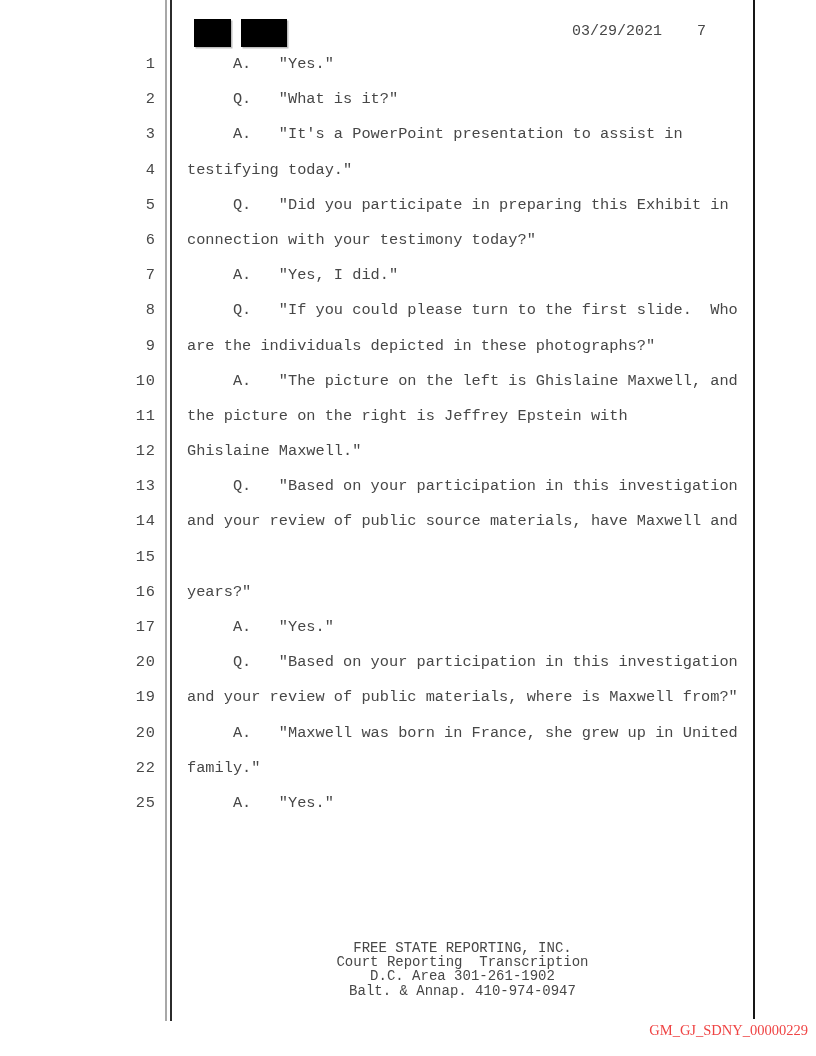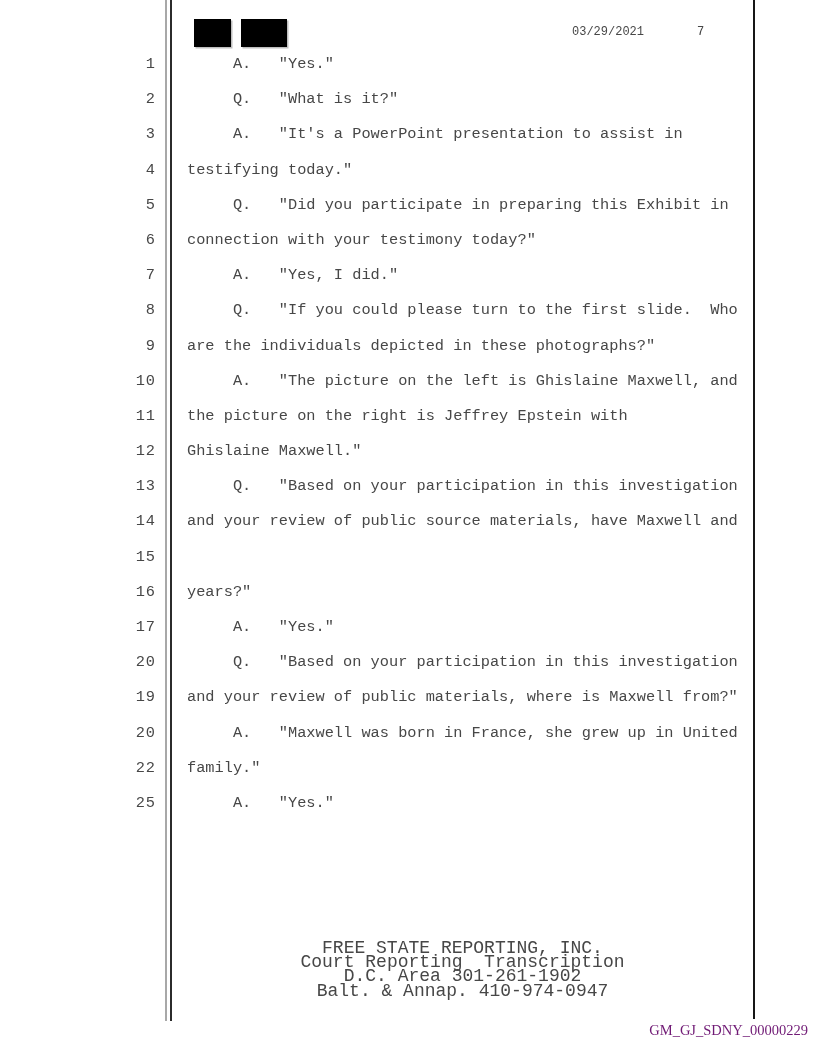--- a/index.html
+++ b/index.html
@@ -45,21 +45,21 @@
   }
   .redaction.r1 { left: 194px; width: 37px; }
   .redaction.r2 { left: 241px; width: 46px; }
   
   .dateline {
     position: absolute;
     top: 22px;
     left: 0;
     width: 816px;
     height: 20px;
-    font-size: 12px;
+    font-size: 15px;
     line-height: 20px;
   }
   .dateline .date  { position: absolute; left: 572px; white-space: pre; }
   .dateline .pgnum { position: absolute; left: 697px; white-space: pre; }
   
   .body-lines {
     position: absolute;
     top: 47px;
     left: 0;
     width: 816px;
@@ -82,34 +82,34 @@
     left: 187px; top: 0;
     white-space: pre;
   }
   
   .footer {
     position: absolute;
     top: 941px;
     left: 171px;
     width: 583px;
     text-align: center;
-    font-size: 18px;
+    font-size: 14px;
     line-height: 14.2px;
   }
   .footer div { white-space: pre; }
   
   .bates {
     position: absolute;
     top: 1022px;
     left: 498px;
     width: 310px;
     text-align: right;
     font-family: "Liberation Serif", "DejaVu Serif", serif;
     font-size: 14.5px;
-    color: #701a75;
+    color: #ef4444;
   }
 </style>
 </head>
 <body>
 
 <div class="page">
 
   <div class="rule-gray"></div>
   <div class="rule-black"></div>
   <div class="rule-right"></div>

